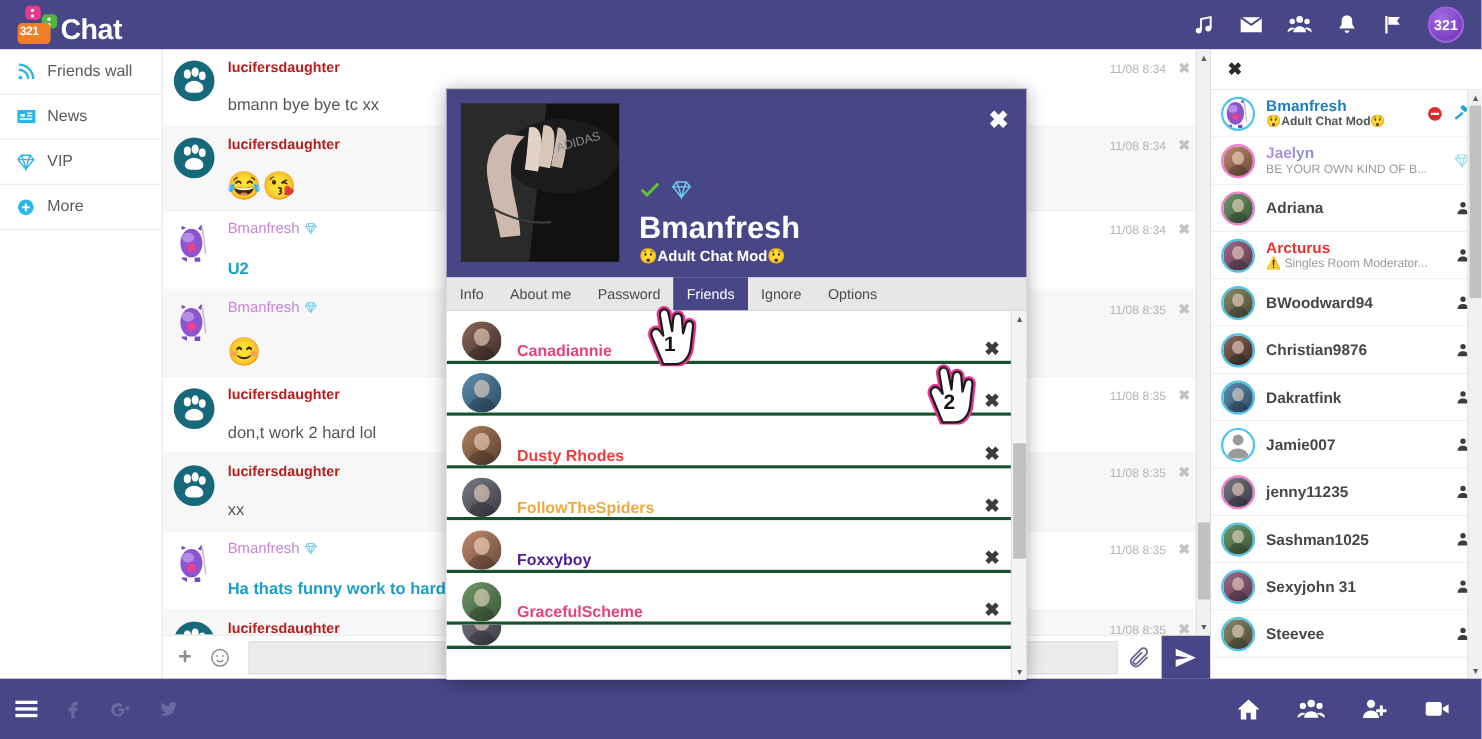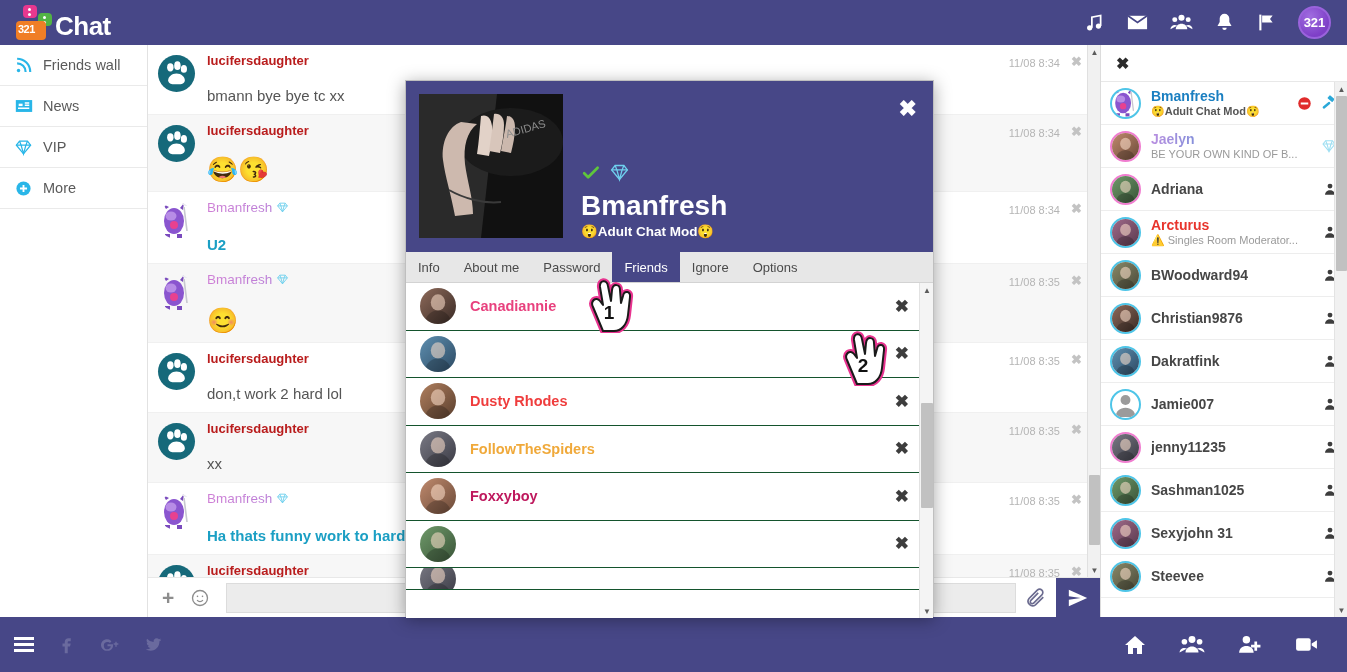--- a/index.html
+++ b/index.html
@@ -212,22 +212,22 @@
     height: 31px; background: #e7e7e7; display: flex; align-items: stretch;
     border-bottom: 1px solid #d3d3d3;
   }
   .m-tab {
     padding: 0 12px; display: flex; align-items: center;
     font-size: 13px; color: #4a4a4a; cursor: pointer;
   }
   .m-tab.active { background: #474787; color: #fff; }
   .m-body { position: relative; height: 335px; background: #fff; overflow: hidden; }
   .frow {
-    display: flex; align-items: center; height: 47.5px; padding: 0 3px 0 14px;
-    border-bottom: 1px solid #14532d; background: #fff; position: relative;
+    display: flex; align-items: flex-end; height: 47.5px; padding: 0 3px 0 14px;
+    border-bottom: 3px solid #14532d; background: #fff; position: relative;
   }
   .fav { width: 36px; height: 36px; border-radius: 50%; flex: 0 0 36px;
          margin-right: 14px; overflow: hidden;
          display: flex; align-items: center; justify-content: center; }
   .fname { flex: 1; font-size: 14.5px; font-weight: bold; }
   .fx { position: absolute; right: 24px; font-size: 17px; font-weight: bold;
         color: #3d3d3d; cursor: pointer; }
   .m-scroll {
     position: absolute; right: 0; top: 0; bottom: 0; width: 14px;
     background: #f4f4f4; border-left: 1px solid #e2e2e2;
@@ -976,37 +976,38 @@
                   <linearGradient id="g4_36" x1="0" y1="0" x2="1" y2="1">
                     <stop offset="0" stop-color="#c08a6e"></stop>
                     <stop offset="1" stop-color="#6b4a38"></stop>
                   </linearGradient>
                 </defs>
                 <rect width="40" height="40" fill="url(#g4_36)"></rect>
                 <ellipse cx="20" cy="16" rx="8" ry="9" fill="rgba(255,225,205,.55)"></ellipse>
                 <ellipse cx="20" cy="38" rx="14" ry="13" fill="rgba(0,0,0,.22)"></ellipse>
               </svg>
             </div>
-            <div class="fname" style="color: #be185d;">Foxxyboy</div>
+            <div class="fname" style="color: #4c1d95;">Foxxyboy</div>
             <div class="fx">✖</div>
           </div>
           <div class="frow">
             <div class="fav">
               <svg width="36" height="36" viewBox="0 0 40 40">
                 <defs>
                   <linearGradient id="g5_36" x1="0" y1="0" x2="1" y2="1">
                     <stop offset="0" stop-color="#6f9a6a"></stop>
                     <stop offset="1" stop-color="#3a5438"></stop>
                   </linearGradient>
                 </defs>
                 <rect width="40" height="40" fill="url(#g5_36)"></rect>
                 <ellipse cx="20" cy="16" rx="8" ry="9" fill="rgba(255,225,205,.55)"></ellipse>
                 <ellipse cx="20" cy="38" rx="14" ry="13" fill="rgba(0,0,0,.22)"></ellipse>
               </svg>
             </div>
+            <div class="fname" style="color: rgb(232, 65, 126);">GracefulScheme</div>
             <div class="fx">✖</div>
           </div>
           <div class="frow" style="height: 22px; overflow: hidden;">
             <div class="fav">
               <svg width="36" height="36" viewBox="0 0 40 40">
                 <defs>
                   <linearGradient id="g11_36" x1="0" y1="0" x2="1" y2="1">
                     <stop offset="0" stop-color="#7a7a85"></stop>
                     <stop offset="1" stop-color="#3b3b45"></stop>
                   </linearGradient>

